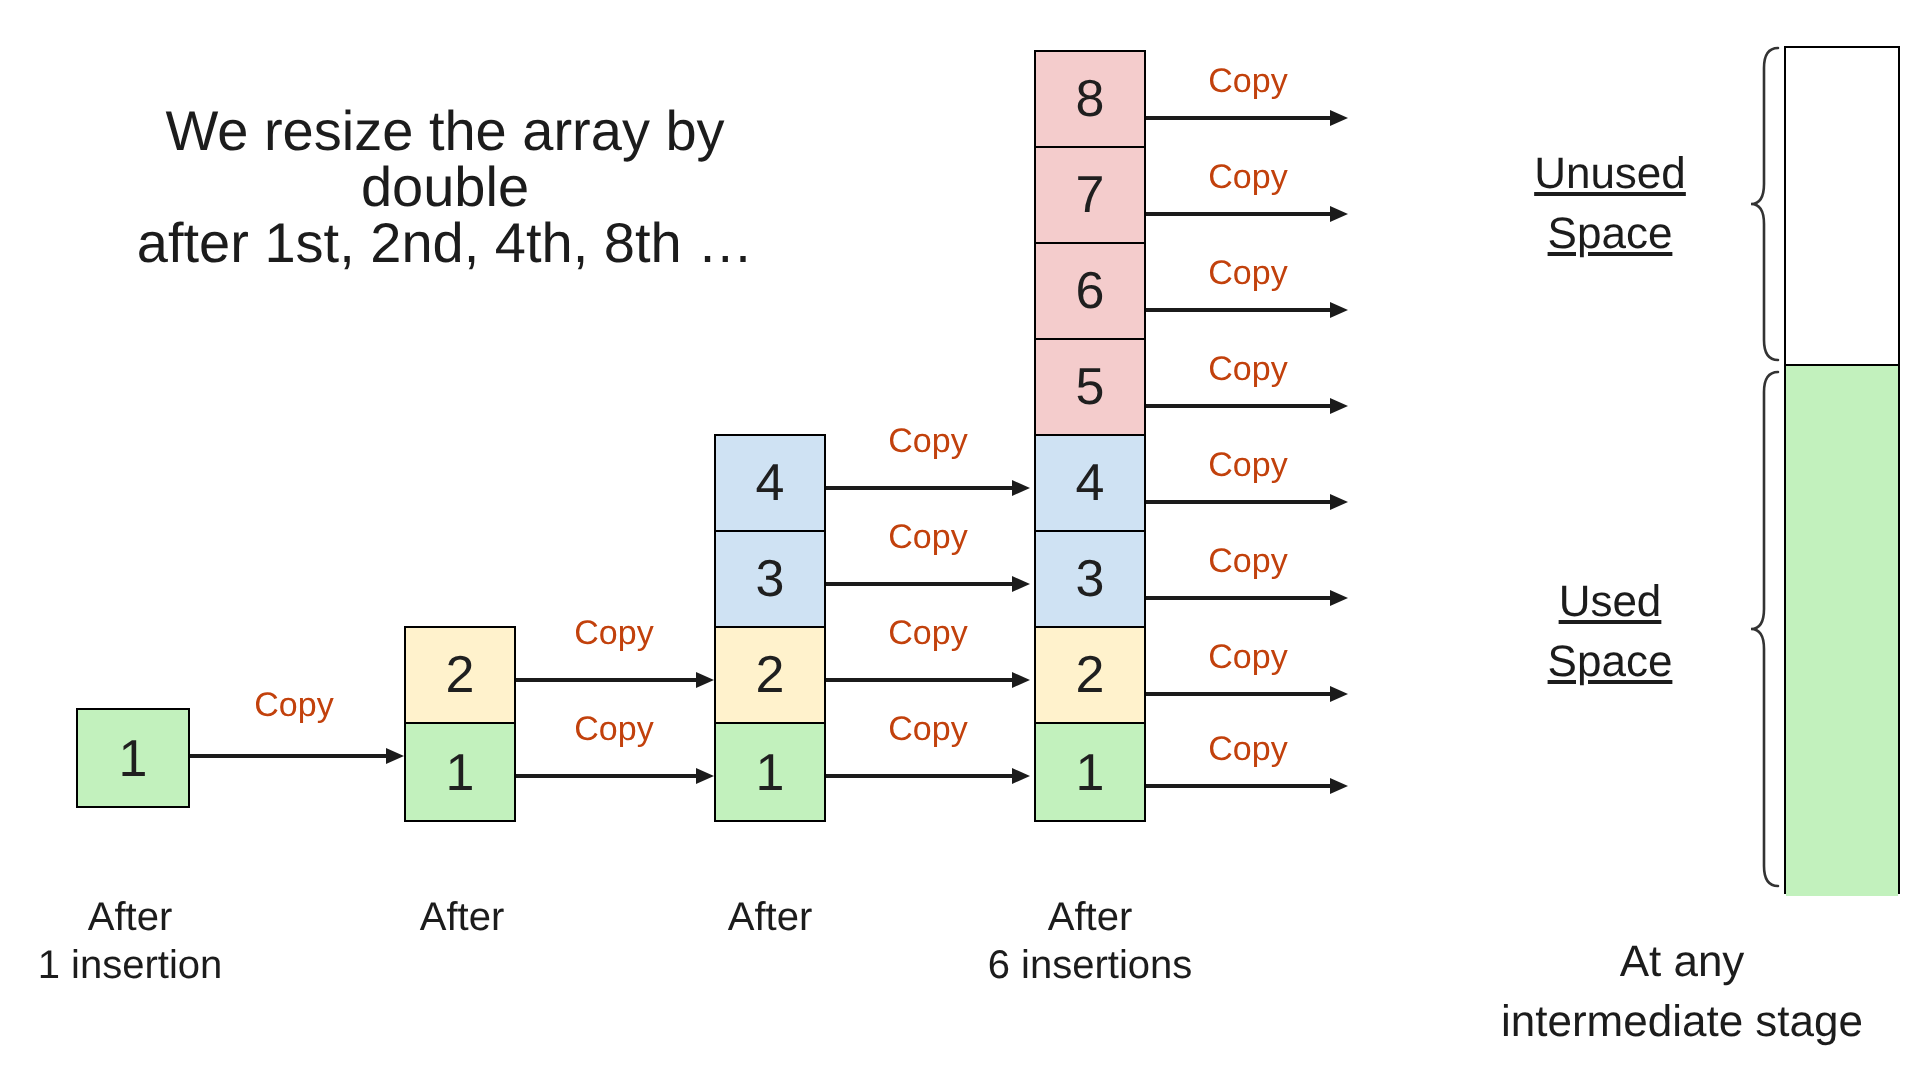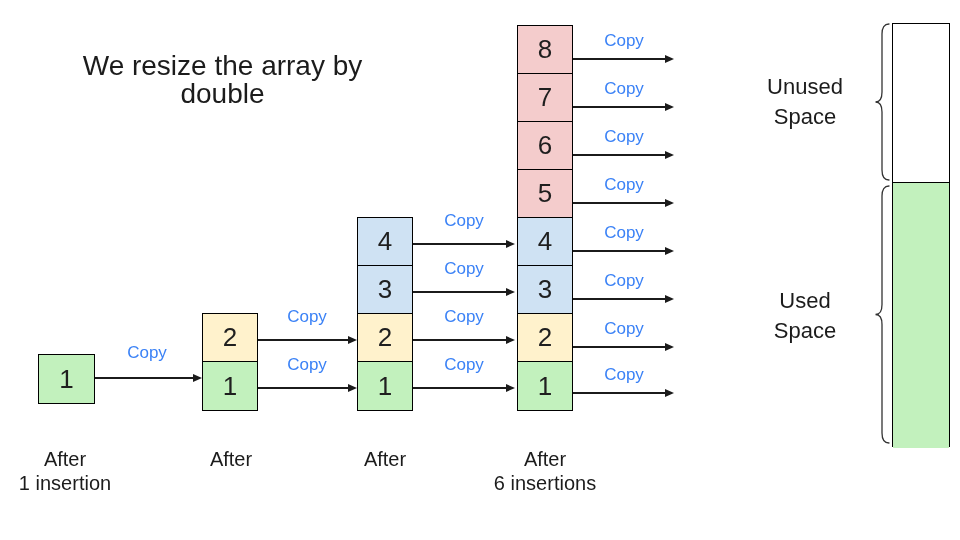--- a/index.html
+++ b/index.html
@@ -18,39 +18,40 @@
         font-size:26px;color:#1f1f1f;}
   .cell:last-child{border-bottom:none;}
 
   
   .caption{position:absolute;width:150px;text-align:center;font-size:20px;line-height:24px;color:#1c1c1c;}
 
   
   .arrow{position:absolute;height:1.5px;background:#1b1b1b;}
   .arrow .ah{position:absolute;right:-9px;top:-3.2px;width:0;height:0;
              border-left:9px solid #1b1b1b;border-top:4px solid transparent;border-bottom:4px solid transparent;}
-  .copy{position:absolute;width:64px;text-align:center;font-size:17px;color:#3b82f6;}
+  .copy{position:absolute;width:64px;text-align:center;font-size:17px;color:#c2410c;}
 
   
   .mem-bar{position:absolute;left:892px;top:23px;width:58px;height:424px;
            border:1px solid #000;box-sizing:border-box;background:#fff;}
   .mem-unused{width:100%;height:159px;box-sizing:border-box;border-bottom:1px solid #000;background:#ffffff;}
   .mem-used{width:100%;height:265px;box-sizing:border-box;}
   .brace{position:absolute;}
-  .side-label{position:absolute;width:120px;text-align:center;font-size:22px;line-height:30px;color:#1c1c1c;}
+  .side-label{position:absolute;width:120px;text-align:center;font-size:22px;line-height:30px;color:#1c1c1c;text-decoration:underline;}
   .mem-caption{position:absolute;left:726px;top:466px;width:230px;text-align:center;
                font-size:22px;line-height:30px;color:#1c1c1c;}
 </style>
 </head>
 <body>
 
 <div class="canvas">
 
   <div class="title">
     <div>We resize the array by double</div>
+    <div>after 1st, 2nd, 4th, 8th …</div>
   </div>
 
   <div class="stage-col" style="left:38px;top:354px;width:57px;height:50px;">
     <div class="cell" style="background-color: rgb(194, 241, 189);">1</div>
   </div>
 
   <div class="stage-col" style="left:202px;top:313px;width:56px;height:98px;">
     <div class="cell" style="background-color: rgb(255, 242, 204);">2</div>
     <div class="cell" style="background-color: rgb(194, 241, 189);">1</div>
   </div>
@@ -165,14 +166,18 @@
   </svg>
 
   <div class="side-label" style="left:745px;top:72px;">
     <div>Unused</div>
     <div>Space</div>
   </div>
   <div class="side-label" style="left:745px;top:286px;">
     <div>Used</div>
     <div>Space</div>
   </div>
+  <div class="mem-caption">
+    <div>At any</div>
+    <div>intermediate stage</div>
+  </div>
 
 </div>
 
 </body></html>

